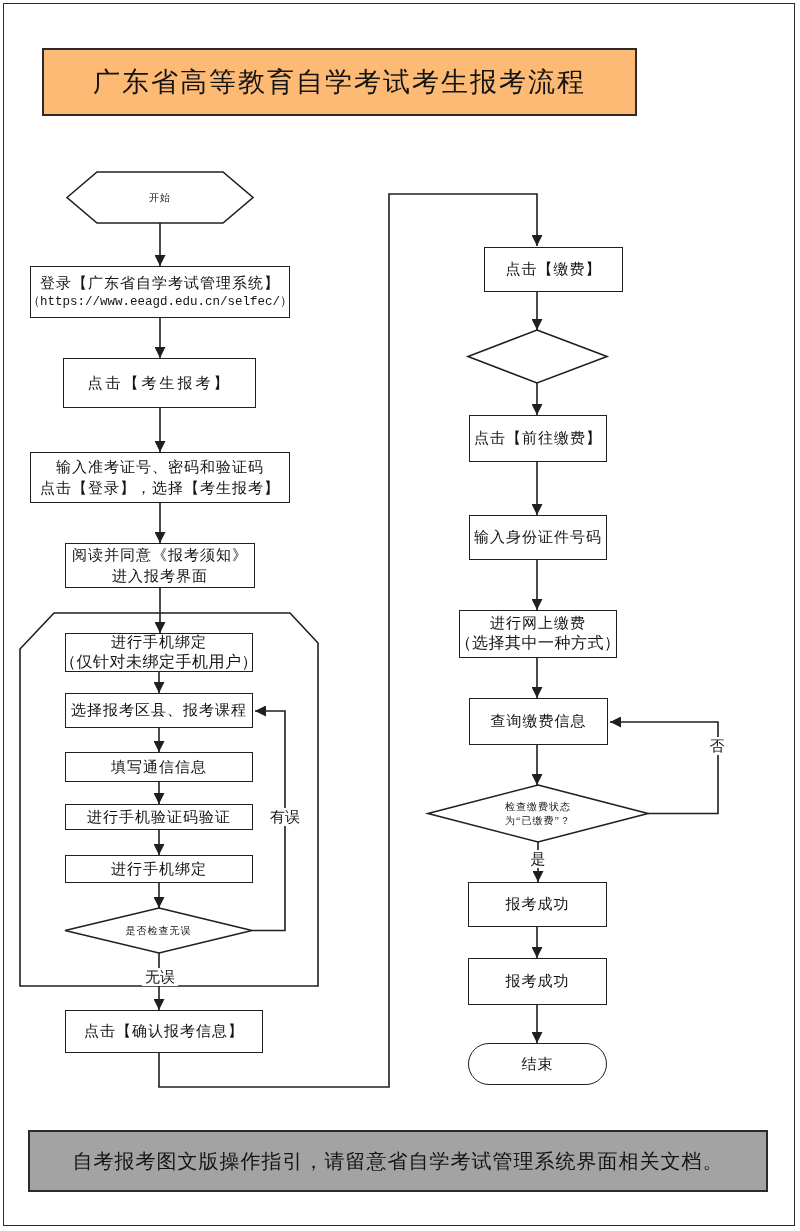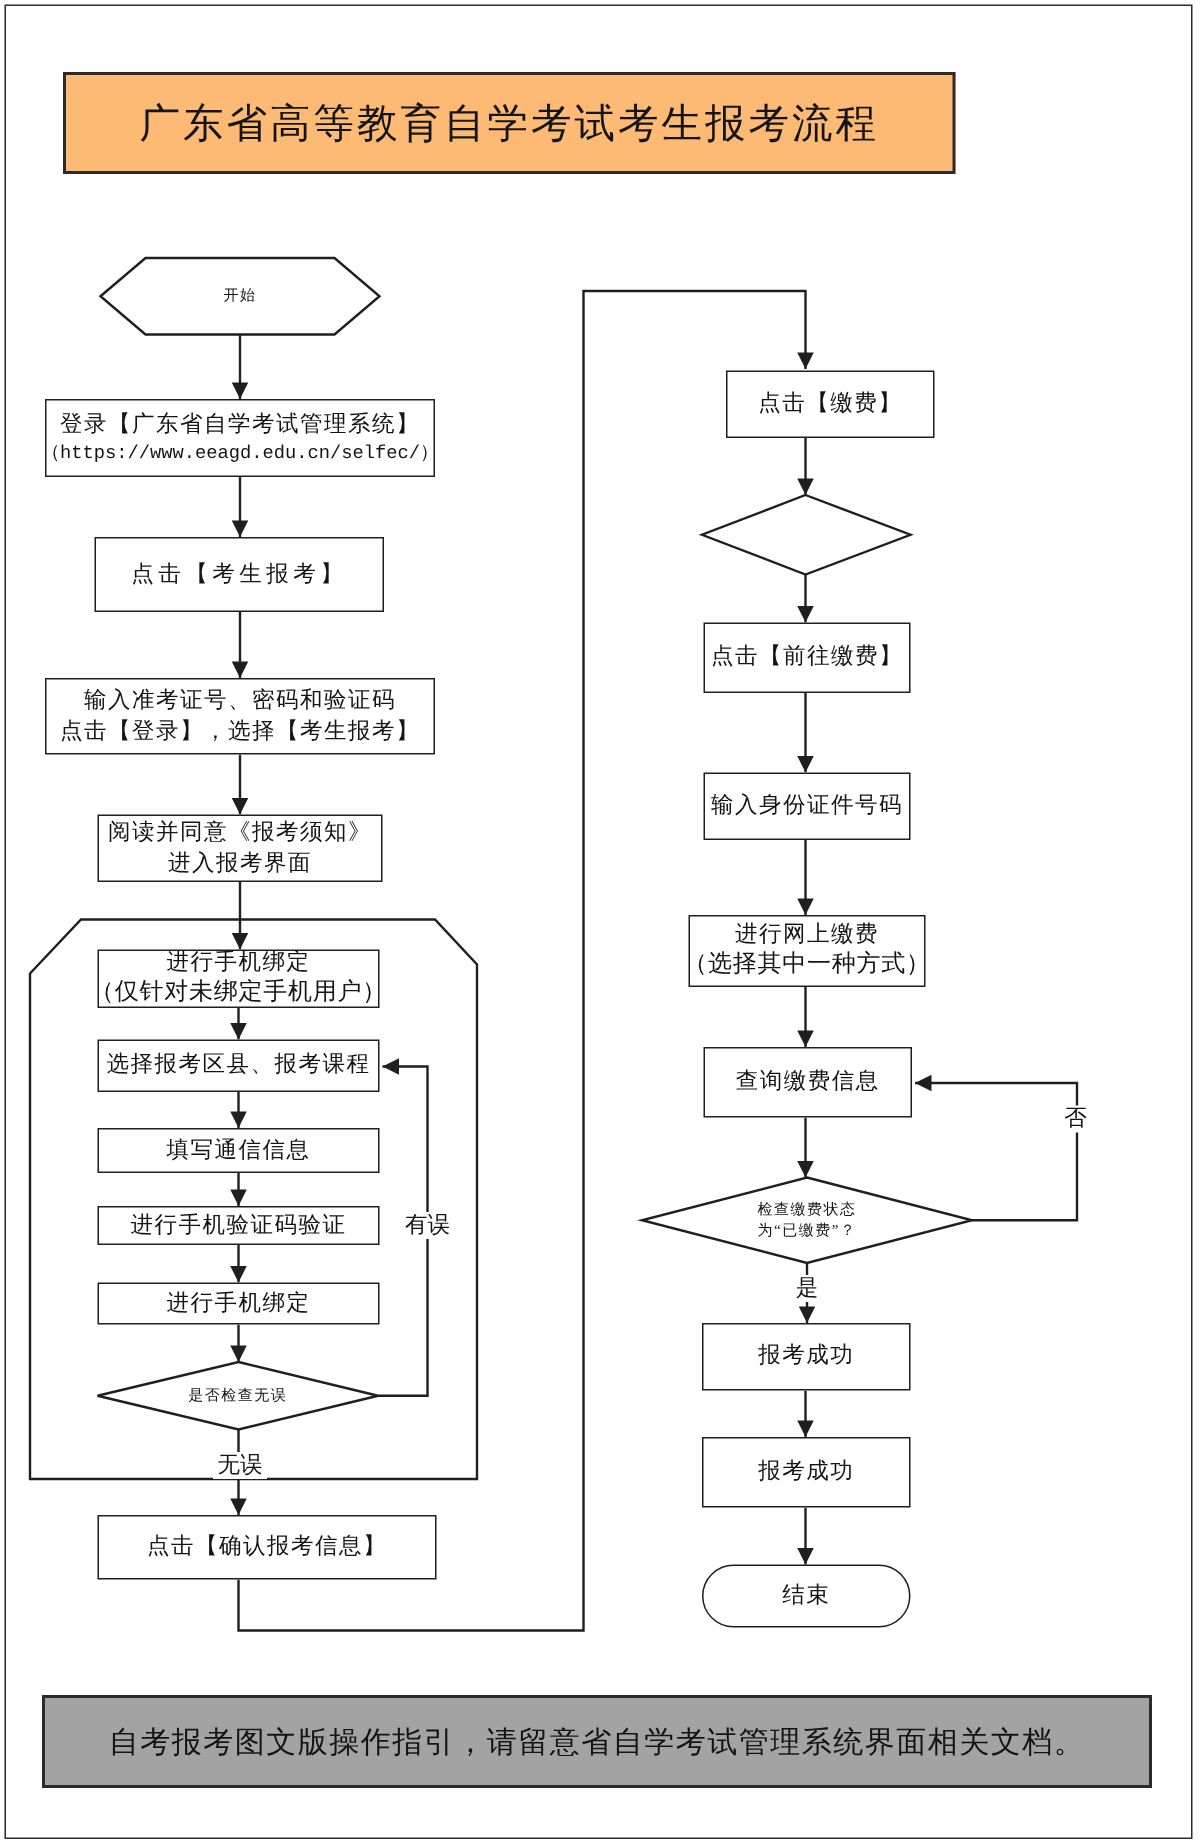--- a/index.html
+++ b/index.html
@@ -112,21 +112,21 @@
   </div>
   <div class="node" style="left:65px;top:752px;width:188px;height:30px;">
     <span>填写通信信息</span>
   </div>
   <div class="node" style="left:65px;top:804px;width:188px;height:26px;">
     <span>进行手机验证码验证</span>
   </div>
   <div class="node" style="left:65px;top:855px;width:188px;height:28px;">
     <span>进行手机绑定</span>
   </div>
-  <div class="node" style="left:65px;top:1010px;width:226px;height:43px;">
+  <div class="node" style="left:65px;top:1010px;width:198px;height:43px;">
     <span>点击【确认报考信息】</span>
   </div>
 
   <div class="node" style="left:468px;top:247px;width:139px;height:45px;margin-left:16px;">
     <span>点击【缴费】</span>
   </div>
   <div class="node" style="left:469px;top:415px;width:138px;height:47px;">
     <span>点击【前往缴费】</span>
   </div>
   <div class="node" style="left:469px;top:515px;width:138px;height:45px;">

